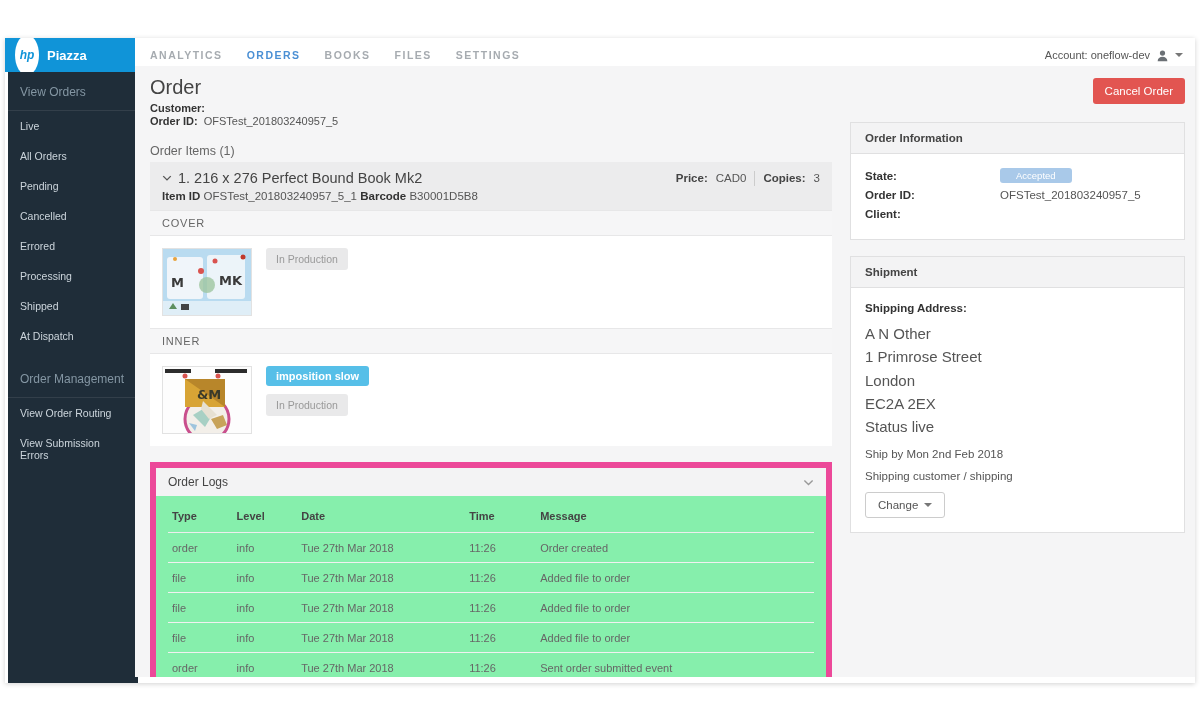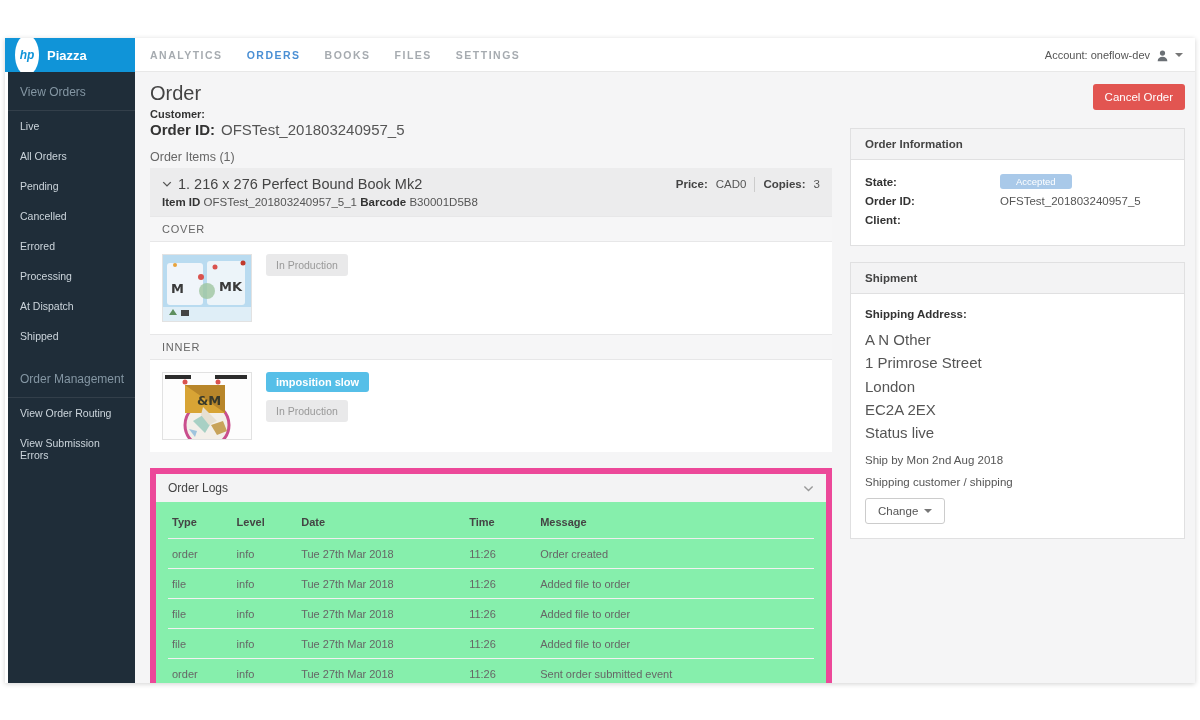--- a/index.html
+++ b/index.html
@@ -18,24 +18,24 @@
   .person-icon svg { display:block; }
   .caret-down { width:0; height:0; border-left:4px solid transparent; border-right:4px solid transparent; border-top:4px solid #777; }
 
   
   .sidebar { position:absolute; left:3px; top:34px; width:130px; height:611px; background:#1f2d39; }
   .sb-header { padding:13px 12px 11px; font-size:12px; color:#8496a3; border-bottom:1px solid rgba(255,255,255,.09); }
   .sb-item { padding:9px 12px; font-size:10.5px; color:#ccd5dc; cursor:pointer; }
   .sb-gap { height:8px; }
 
   
-  .main { position:absolute; left:130px; top:34px; width:1060px; height:611px; background:#f5f5f6; overflow:hidden; }
+  .main { position:absolute; left:130px; top:28px; width:1060px; height:611px; background:#f5f5f6; overflow:hidden; }
   .page-title { position:absolute; left:15px; top:10px; font-size:20px; color:#444; font-weight:normal; }
   .cust-line { position:absolute; left:15px; top:36px; font-size:11px; color:#333; font-weight:bold; }
-  .oid-line { position:absolute; left:15px; top:49px; font-size:15px; color:#555; }
+  .oid-line { position:absolute; left:15px; top:49px; font-size:11px; color:#555; }
   .oid-line b { color:#333; margin-right:6px; }
   .cancel-btn { position:absolute; right:10px; top:12px; background:#e25551; color:#fff; border:none; border-radius:3px; font-size:11.5px; padding:7px 12px; cursor:pointer; font-family:inherit; }
   .order-items-label { position:absolute; left:15px; top:78px; font-size:12.5px; color:#666; }
 
   .left-col { position:absolute; left:15px; top:96px; width:682px; }
 
   
   .item-card { background:#fff; }
   .item-header { background:#ececed; padding:7px 12px 8px; }
   .ih-row1 { display:flex; align-items:center; }
@@ -110,22 +110,22 @@
   </div>
 
   <div class="sidebar">
       <div class="sb-header">View Orders</div>
       <div class="sb-item">Live</div>
       <div class="sb-item">All Orders</div>
       <div class="sb-item">Pending</div>
       <div class="sb-item">Cancelled</div>
       <div class="sb-item">Errored</div>
       <div class="sb-item">Processing</div>
+      <div class="sb-item">Shipped</div>
       <div class="sb-item">At Dispatch</div>
-      <div class="sb-item">Shipped</div>
       <div class="sb-gap"></div>
       <div class="sb-header">Order Management</div>
       <div class="sb-item">View Order Routing</div>
       <div class="sb-item">View Submission Errors</div>
     </div>
 
   <div class="main">
     <h1 class="page-title">Order</h1>
     <div class="cust-line">Customer:</div>
     <div class="oid-line">
@@ -294,21 +294,21 @@
         <div class="panel-header">Shipment</div>
         <div class="panel-body">
           <div class="ship-label">Shipping Address:</div>
           <div id="addr-lines">
               <div class="addr-line">A N Other</div>
               <div class="addr-line">1 Primrose Street</div>
               <div class="addr-line">London</div>
               <div class="addr-line">EC2A 2EX</div>
               <div class="addr-line">Status live</div>
             </div>
-          <div class="ship-by">Ship by Mon 2nd Aug 2018</div>
+          <div class="ship-by">Ship by Mon 2nd Feb 2018</div>
           <div class="ship-type">Shipping customer / shipping</div>
           <button class="change-btn">
             <span>Change</span>
             <span class="caret-down"></span>
           </button>
         </div>
       </div>
     </div>
   </div>
 </div>

